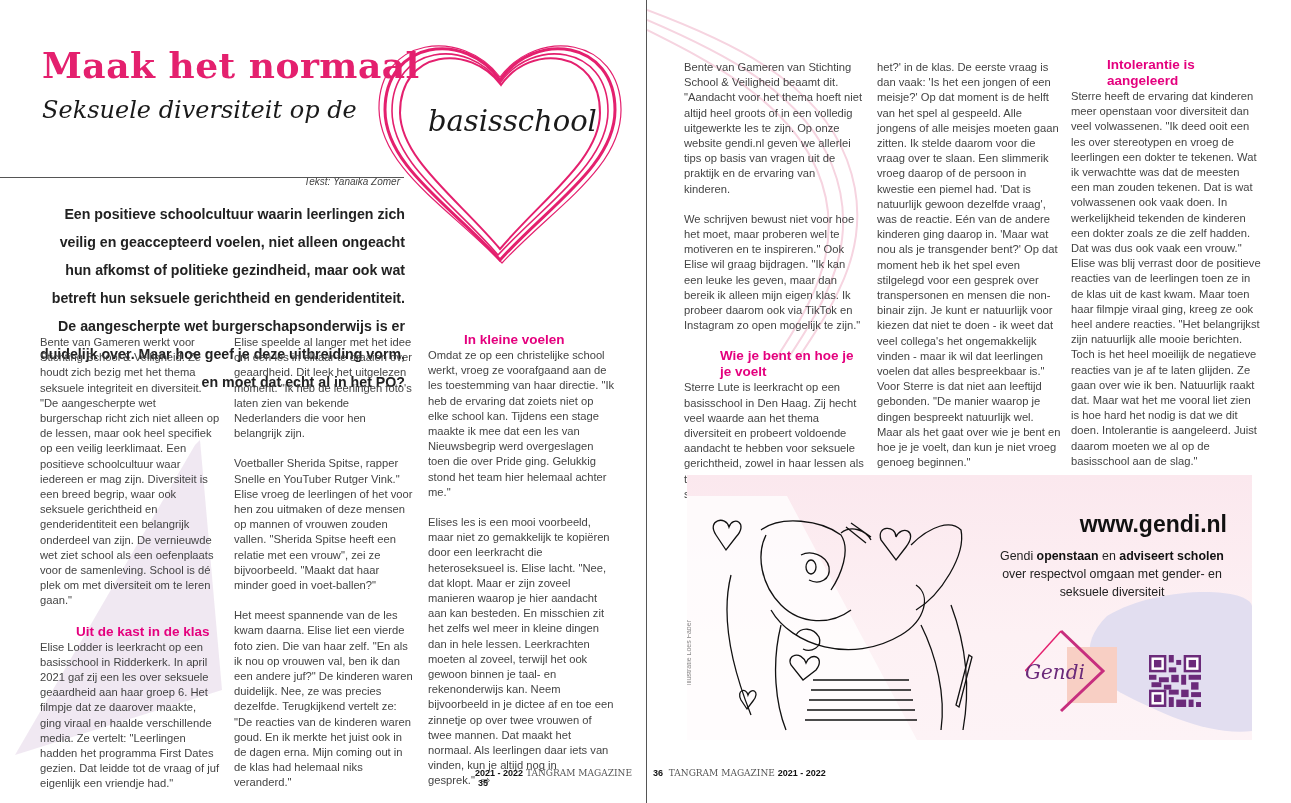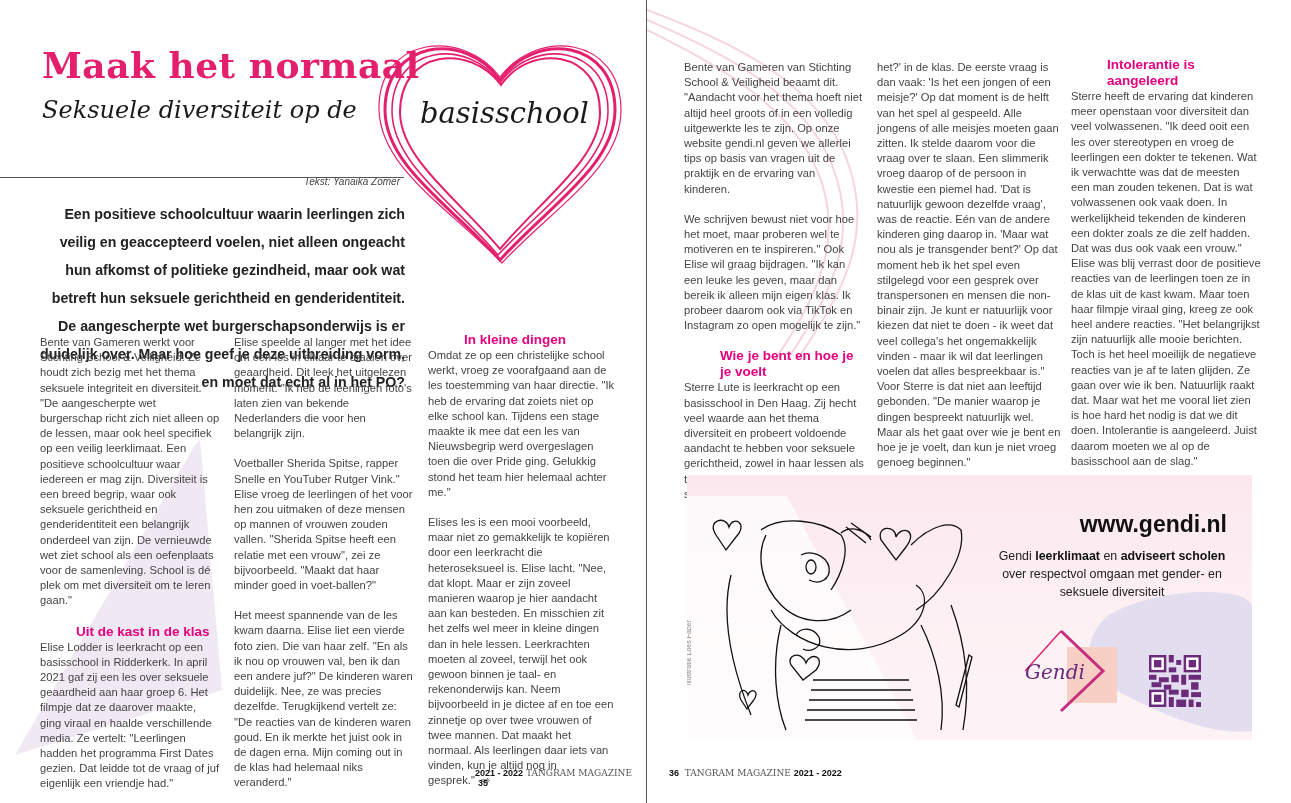--- a/index.html
+++ b/index.html
@@ -12,21 +12,21 @@
 
   .bg-triangle { position:absolute; left:0; top:0; width:646px; height:803px; }
   .heart-svg { position:absolute; left:370px; top:35px; width:260px; height:230px; }
   .heart-echo { position:absolute; left:0; top:0; width:260px; height:360px; }
 
   .title { position:absolute; left:42px; top:44px; font-family:"DejaVu Serif", serif; font-weight:bold;
            font-size:36px; color:#e4206e; letter-spacing:0.5px; margin:0; }
   .subtitle { position:absolute; left:42px; top:96px; font-family:"DejaVu Serif", serif; font-style:italic;
               font-size:24px; color:#1a1a1a; margin:0; }
   .subtitle-end { position:absolute; left:420px; top:96px; font-family:"DejaVu Serif", serif; font-style:italic;
-              font-size:29px; color:#1a1a1a; margin:0; }
+              font-size:29px; color:#1a1a1a; margin:8px; }
   .byline { position:absolute; left:220px; top:176px; width:180px; text-align:right; font-style:italic;
             font-size:10px; color:#444; }
   .byline-rule { position:absolute; left:0; top:177px; width:404px; height:1px; background:#555; }
 
   .intro { position:absolute; left:30px; top:200px; width:375px; text-align:right;
            font-size:14.2px; line-height:28px; font-weight:bold; color:#222; margin:0; }
 
   .col { position:absolute; font-size:11.2px; line-height:15.2px; color:#444; }
   .col p { margin:0 0 15px 0; }
   .col h3 { margin:0; font-size:13.5px; line-height:16px; color:#e4007e; font-weight:bold;padding-left:36px; }
@@ -81,21 +81,21 @@
     <p>Elise Lodder is leerkracht op een basisschool in Ridderkerk. In april 2021 gaf zij een les over seksuele geaardheid aan haar groep 6. Het filmpje dat ze daarover maakte, ging viraal en haalde verschillende media. Ze vertelt: "Leerlingen hadden het programma First Dates gezien. Dat leidde tot de vraag of juf eigenlijk een vriendje had."</p>
   </div>
 
   <div class="col" style="left:234px; top:335px; width:180px;">
     <p>Elise speelde al langer met het idee om een les in elkaar te draaien over geaardheid. Dit leek het uitgelezen moment. "Ik heb de leerlingen foto's laten zien van bekende Nederlanders die voor hen belangrijk zijn.</p>
     <p>Voetballer Sherida Spitse, rapper Snelle en YouTuber Rutger Vink." Elise vroeg de leerlingen of het voor hen zou uitmaken of deze mensen op mannen of vrouwen zouden vallen. "Sherida Spitse heeft een relatie met een vrouw", zei ze bijvoorbeeld. "Maakt dat haar minder goed in voet-ballen?"</p>
     <p>Het meest spannende van de les kwam daarna. Elise liet een vierde foto zien. Die van haar zelf. "En als ik nou op vrouwen val, ben ik dan een andere juf?" De kinderen waren duidelijk. Nee, ze was precies dezelfde. Terugkijkend vertelt ze: "De reacties van de kinderen waren goud. En ik merkte het juist ook in de dagen erna. Mijn coming out in de klas had helemaal niks veranderd."</p>
   </div>
 
   <div class="col" style="left:428px; top:332px; width:188px;">
-    <h3>In kleine dingen</h3>
+    <h3>In kleine voelen</h3>
     <p>Omdat ze op een christelijke school werkt, vroeg ze voorafgaand aan de les toestemming van haar directie. "Ik heb de ervaring dat zoiets niet op elke school kan. Tijdens een stage maakte ik mee dat een les van Nieuwsbegrip werd overgeslagen toen die over Pride ging. Gelukkig stond het team hier helemaal achter me."</p>
     <p><span>Elises les is een mooi voorbeeld, maar niet zo gemakkelijk te kopiëren door een leerkracht die heteroseksueel is. Elise lacht. "Nee, dat klopt. Maar er zijn zoveel manieren waarop je hier aandacht aan kan besteden. En misschien zit het zelfs wel meer in kleine dingen dan in hele lessen. Leerkrachten moeten al zoveel, terwijl het ook gewoon binnen je taal- en rekenonderwijs kan. Neem bijvoorbeeld in je dictee af en toe een zinnetje op over twee vrouwen of twee mannen. Dat maakt het normaal. Als leerlingen daar iets van vinden, kun je altijd nog in gesprek."</span><span class="arrow">⇨</span></p>
   </div>
 
   <div class="footer" style="left:475px;">
     <b>2021 - 2022</b>
     <span>TANGRAM  MAGAZINE</span>
     &nbsp;<b>35</b>
   </div>
 </div>
@@ -150,21 +150,21 @@
         <path d="M220 110 C 235 140, 245 180, 240 215 M 250 90 C 265 130, 270 170, 262 215"></path>
         <path d="M268 140 L 255 190 L 258 192 L 271 142 Z"></path>
         <path d="M40 185 C 35 175, 45 172, 47 180 C 50 172, 60 176, 52 186 L 46 194 Z"></path>
         <path d="M90 150 C 85 140, 100 135, 105 148 C 110 136, 125 142, 115 155 L 102 165 Z"></path>
       </g>
     </svg>
     <div class="credit">illustratie Loes Faber</div>
 
     <div class="ad-url">www.gendi.nl</div>
     <div class="ad-text">
-      <span>Gendi </span><b>leerklimaat</b><span> en </span><b>adviseert scholen</b><span> over respectvol omgaan met gender- en seksuele diversiteit</span>
+      <span>Gendi </span><b>openstaan</b><span> en </span><b>adviseert scholen</b><span> over respectvol omgaan met gender- en seksuele diversiteit</span>
     </div>
 
     <svg class="gendi-logo" viewBox="0 0 110 90">
       <rect x="42" y="22" width="50" height="56" fill="#f8cfc4"></rect>
       <polyline points="36,6 78,46 36,86" fill="none" stroke="#c72e7e" stroke-width="3"></polyline>
       <polyline points="36,6 0,46" fill="none" stroke="#e4206e" stroke-width="1.5"></polyline>
       <text x="0" y="54" font-family="DejaVu Serif, serif" font-style="italic" font-size="20" fill="#6b2a7a">Gendi</text>
     </svg>
 
     <svg class="qr" viewBox="0 0 21 21">
@@ -197,18 +197,18 @@
           <rect x="1" y="15" width="5" height="5"></rect>
       </g>
       <g fill="#6b2a7a">
         <rect x="2" y="2" width="3" height="3"></rect>
           <rect x="16" y="2" width="3" height="3"></rect>
           <rect x="2" y="16" width="3" height="3"></rect>
       </g>
     </svg>
   </div>
 
-  <div class="footer" style="left:22px;">
+  <div class="footer" style="left:6px;">
     <b>36</b>
     &nbsp;<span>TANGRAM  MAGAZINE</span>
     <b>2021 - 2022</b>
   </div>
 </div>
 
 </body></html>

